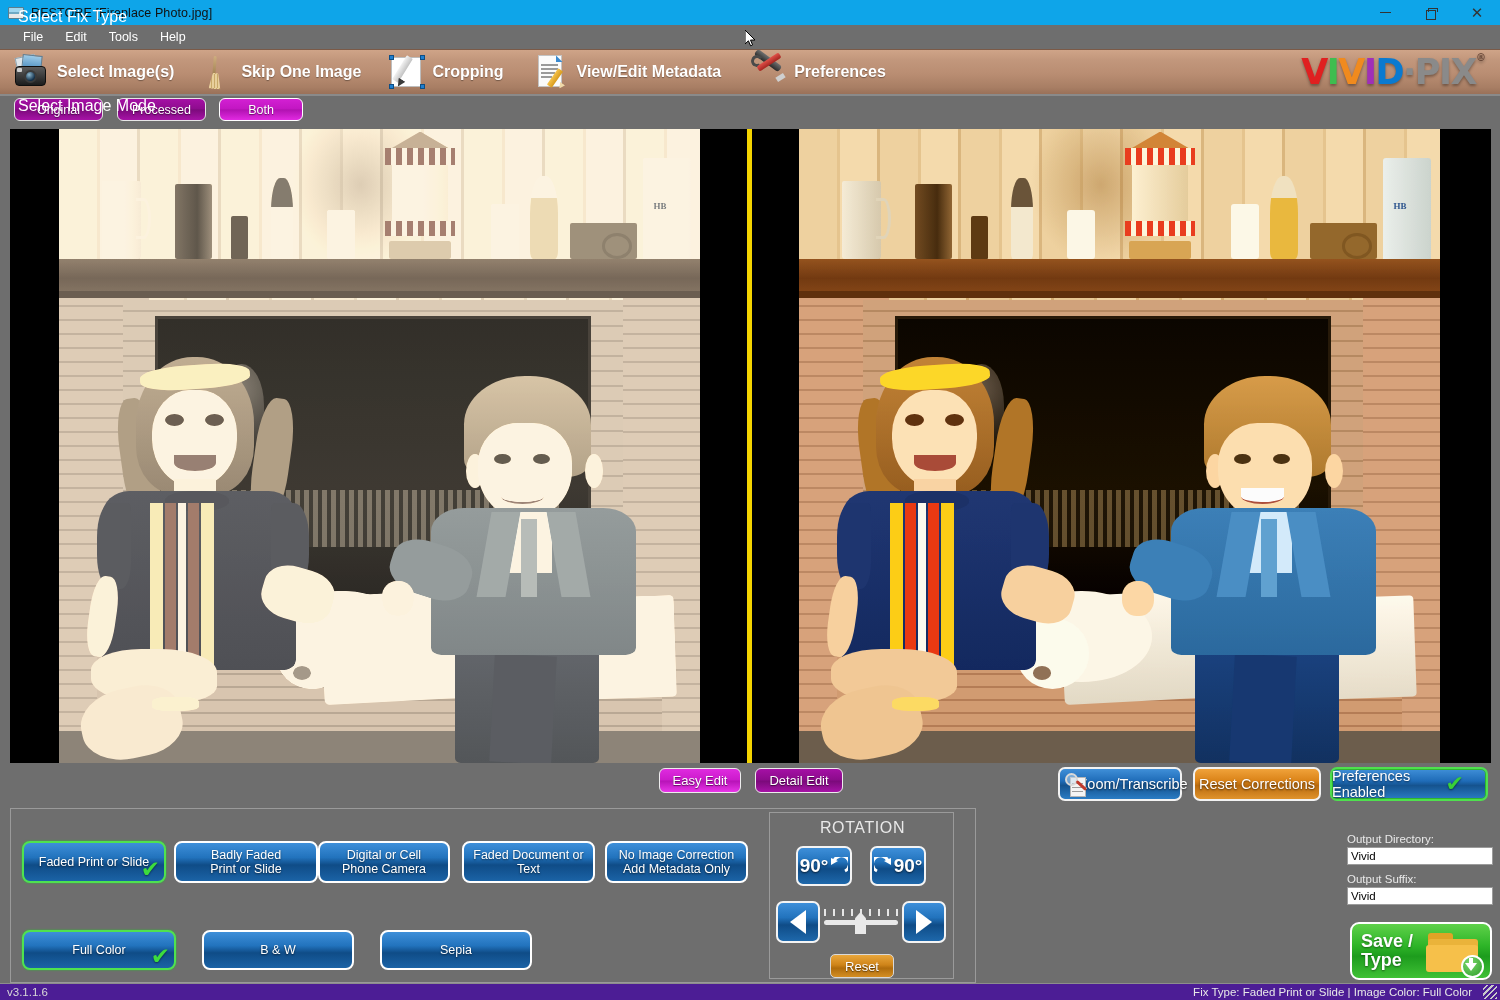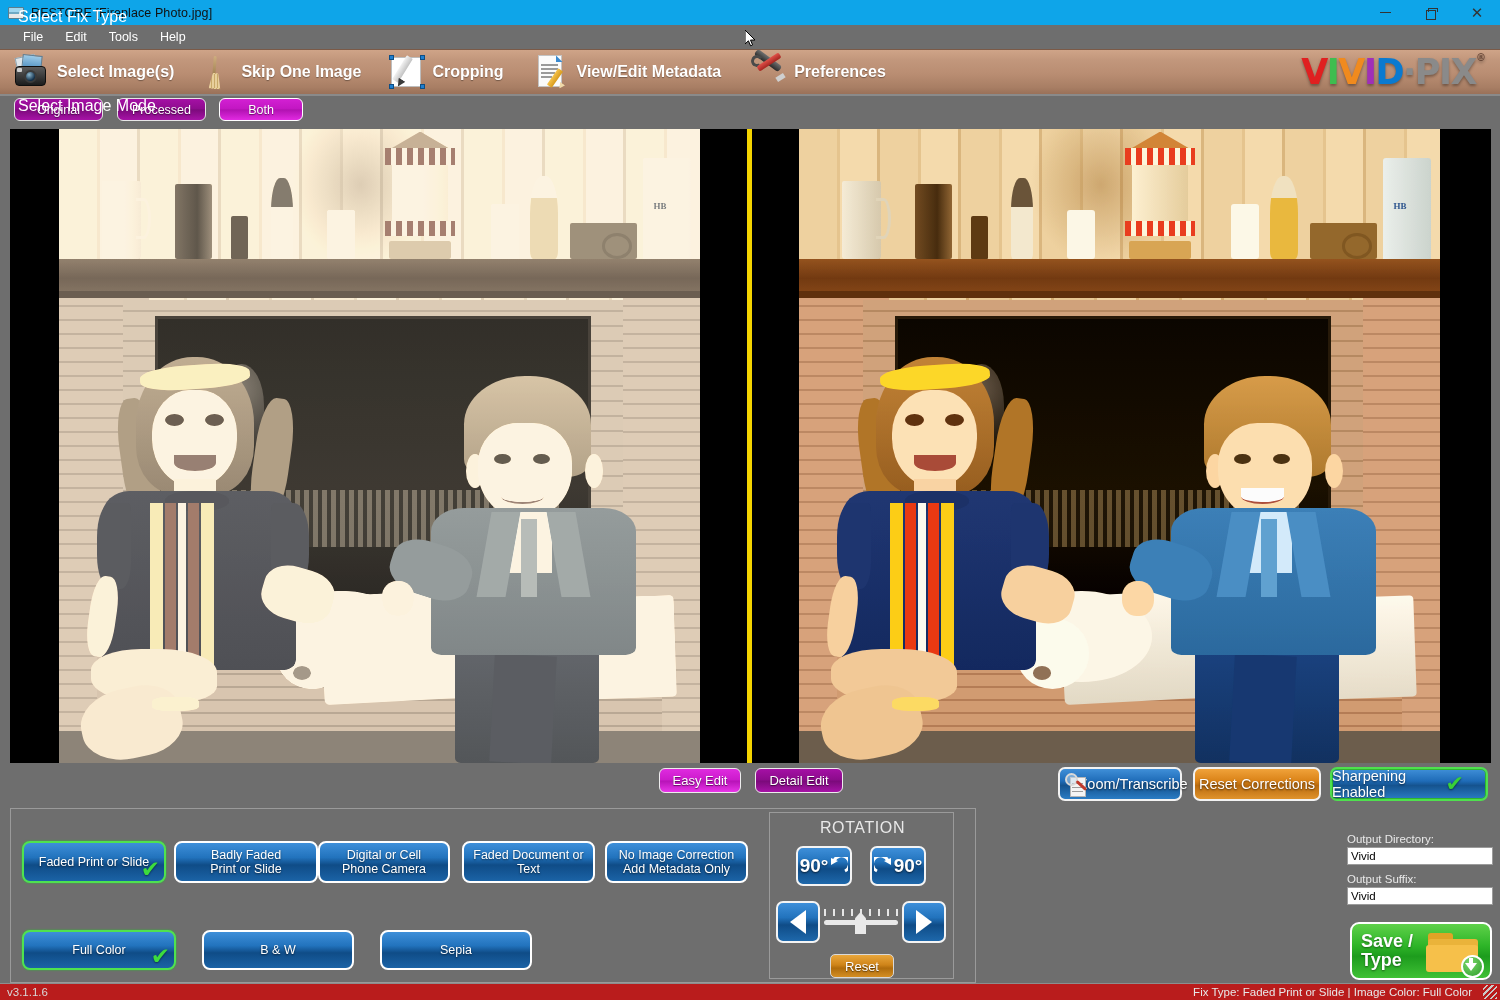--- a/index.html
+++ b/index.html
@@ -371,21 +371,21 @@
   .folder .fr{position:absolute;left:0;top:12px;width:52px;height:27px;background:#f6c04a;border-radius:3px;}
   .folder .dlcirc{position:absolute;right:-2px;bottom:-3px;width:23px;height:23px;border-radius:50%;
     background:radial-gradient(circle at 35% 30%,#7bd76b,#2e9e2a);border:2px solid #fff;}
   .folder .dlarr{position:absolute;right:5px;bottom:4px;width:0;height:0;
     border-left:6px solid transparent;border-right:6px solid transparent;border-top:8px solid #fff;}
   .folder .dlstem{position:absolute;right:9px;bottom:11px;width:4px;height:6px;background:#fff;}
 
   
   .statusbar {
     position:absolute; left:0; top:983px; width:1500px; height:17px;
-    background:#b91c1c; border-top:1px solid #8d8d8d;
+    background:#4c1d95; border-top:1px solid #8d8d8d;
   }
   .sb-left { position:absolute; left:7px; top:2px; font-size:11.5px; color:#d8d8d8; }
   .sb-right { position:absolute; right:28px; top:2px; font-size:11.5px; color:#e7e7e7; white-space:nowrap;}
   .grip { position:absolute; right:3px; bottom:1px; width:14px; height:14px;
     background:repeating-linear-gradient(-45deg,#c9c9c9 0 1.5px,transparent 1.5px 4px);}
   .cursor-arrow { position:absolute; left:745px; top:30px; width:12px; height:18px; z-index:50; }
 </style>
 </head>
 <body>
 
@@ -687,21 +687,21 @@
         <i class="pl" style="top:10px"></i>
         <i class="pl" style="top:14px"></i>
         <i class="pl" style="top:18px"></i>
       <i class="ring"></i>
         <i class="hdl"></i>
     </span>
     <span>Zoom/Transcribe</span>
   </div>
   <div class="rbtn" id="btn-reset-corr">Reset Corrections</div>
   <div class="rbtn" id="btn-sharpen">
-    <span>Sharpening Enabled</span>
+    <span>Preferences Enabled</span>
     <span class="chk-white">✔</span>
   </div>
 
   <div class="panel"></div>
   <div class="panel-title" id="t-fixtype">Select Fix Type</div>
   <div class="panel-title" id="t-imagemode">Select Image Mode</div>
 
   <div class="bbtn sel" id="fx-0">
     <span>Faded Print or Slide</span>
     <span class="chk">✔</span>

